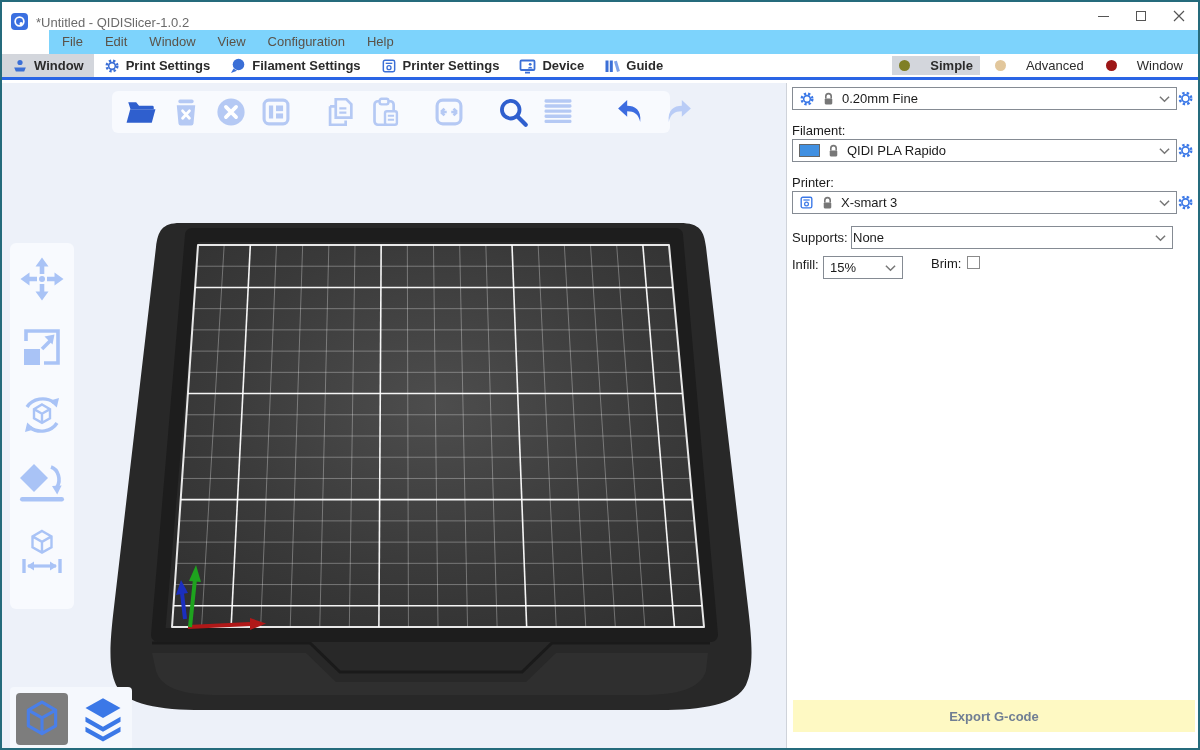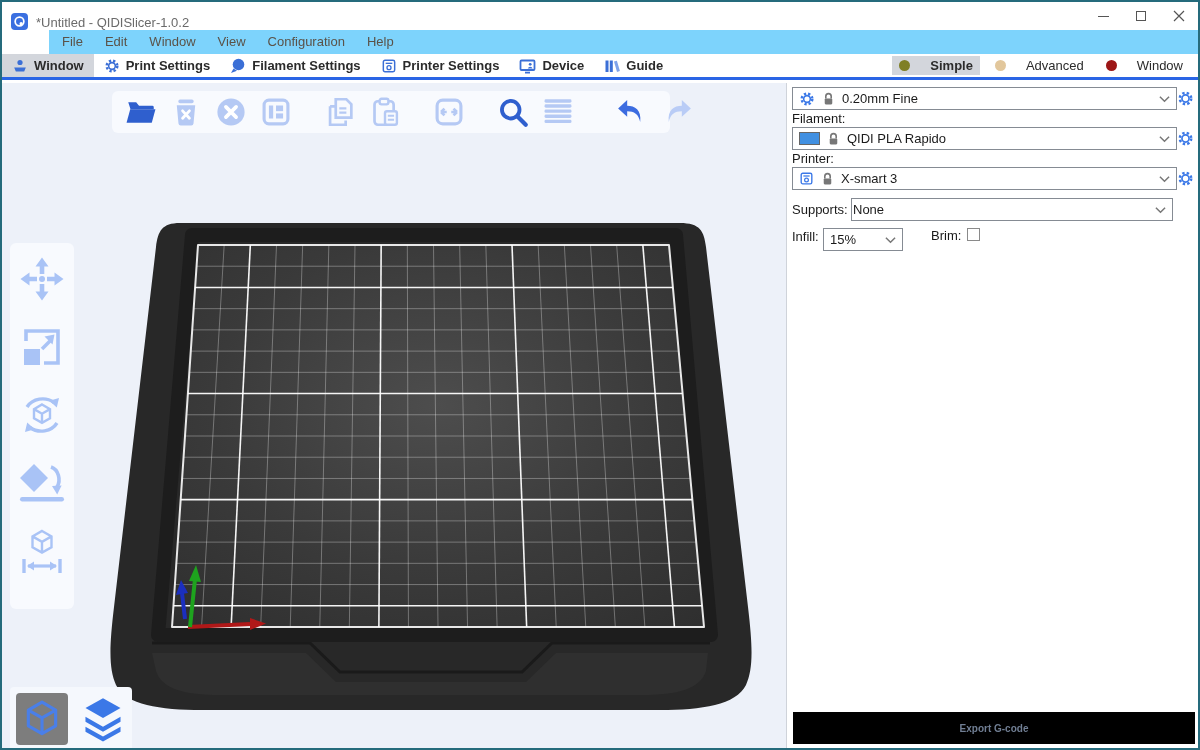--- a/index.html
+++ b/index.html
@@ -45,34 +45,34 @@
   .toolbar-left { position:absolute; left:8px; top:160px; width:64px; height:366px; background:#f8fafe; border-radius:6px; display:flex; flex-direction:column; align-items:center; padding-top:12px; gap:20px; }
   .licon { width:48px; height:48px; flex:0 0 auto; }
 
   .view-toggles { position:absolute; left:8px; top:604px; width:122px; height:64px; background:#f5f8fd; border-radius:4px; display:flex; align-items:center; padding-left:6px; gap:10px; }
   .toggle3d { width:52px; height:52px; background:#7d7d7d; border-radius:4px; display:flex; align-items:center; justify-content:center; }
   .togglelayers { width:50px; height:52px; display:flex; align-items:center; justify-content:center; }
 
   
   .rpanel { flex:1; position:relative; background:#fff; border-left:1px solid #cfd3da; padding:4px 4px 0 5px; }
   .rlabel { font-size:13px; color:#1a1a1a; height:17px; line-height:17px; }
-  .preset-row { display:flex; align-items:center; margin-bottom:0; }
+  .preset-row { display:flex; align-items:center; margin-bottom:12px; }
   .combo { height:23px; border:1px solid #858b93; background:#fff; display:flex; align-items:center; gap:7px; padding:0 6px; font-size:13px; color:#1a1a1a; flex:1; }
   .combo .chev { margin-left:auto; flex:0 0 auto; }
   .swatch { width:21px; height:13px; border:1px solid #666; flex:0 0 auto; }
   .gear-out { width:17px; height:17px; flex:0 0 auto; }
   .supports-row { display:flex; align-items:center; margin-top:8px; }
   .supports-row .rlabel { width:59px; }
   .supports-row .spacer { width:21px; flex:0 0 auto; }
   .infill-row { display:flex; align-items:flex-start; margin-top:7px; }
   .infill-row .il { width:31px; }
   .combo-small { flex:0 0 auto; width:80px; }
   .brim-label { margin-left:28px; font-size:13px; color:#1a1a1a; }
   .checkbox { width:13px; height:13px; border:1px solid #8a8a8a; background:#fff; margin-left:6px; }
-  .export-btn { position:absolute; left:6px; right:3px; bottom:4px; height:32px; background:#000000; border:none; display:flex; align-items:center; justify-content:center; font-size:10px; font-weight:700; color:#707e93; }
+  .export-btn { position:absolute; left:6px; right:3px; bottom:16px; height:32px; background:#fef9c3; border:none; display:flex; align-items:center; justify-content:center; font-size:13px; font-weight:700; color:#707e93; }
 </style>
 </head>
 <body>
 
 <div id="app">
 
   <div class="titlebar">
     <div class="applogo">
       <svg width="13" height="13" viewBox="0 0 24 24">
           <circle cx="12" cy="12" r="8" fill="none" stroke="#fff" stroke-width="3.2"></circle>

